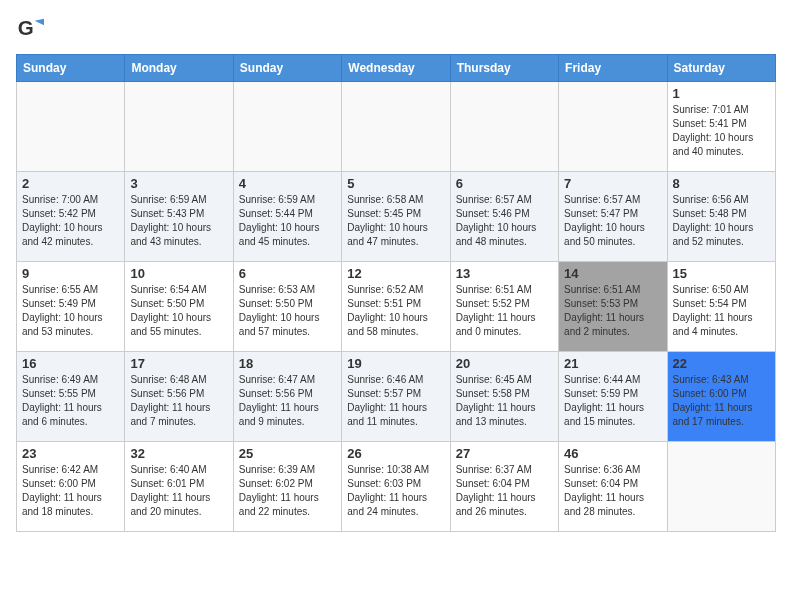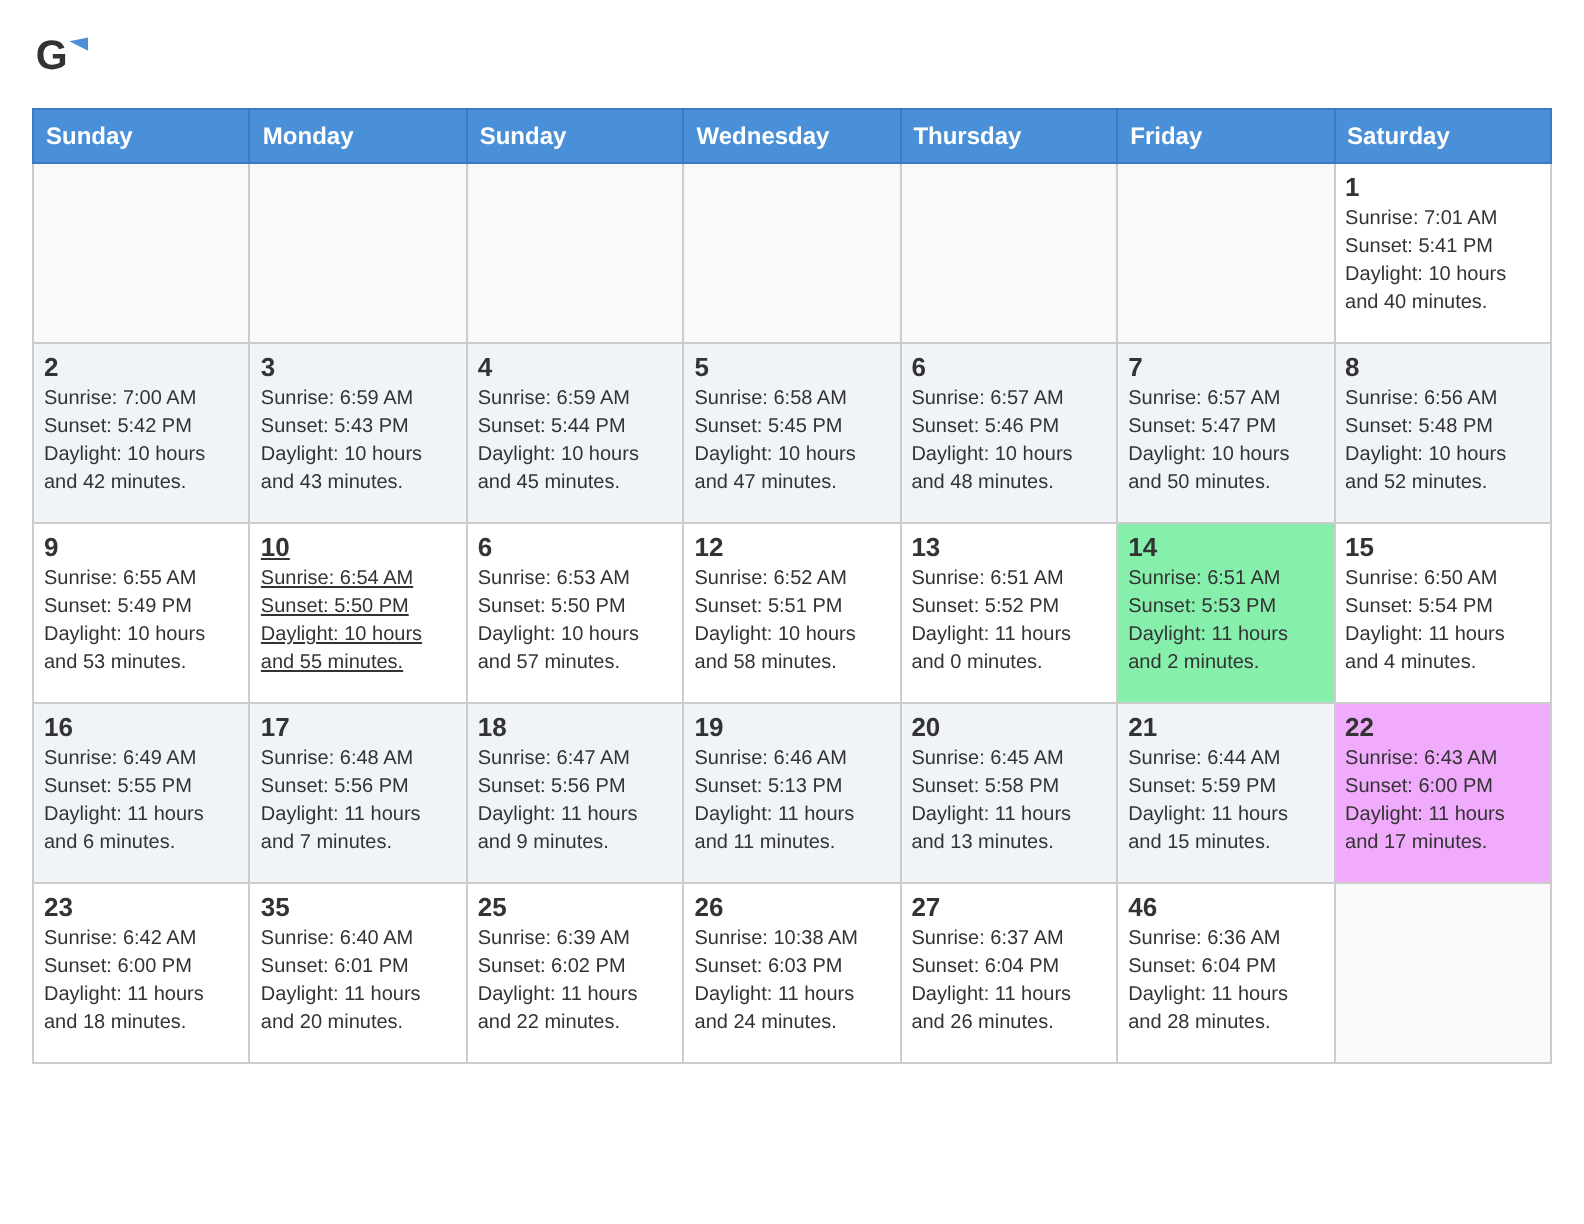--- a/index.html
+++ b/index.html
@@ -162,21 +162,21 @@
 Daylight: 10 hours and 52 minutes.</div>
         </td>
       </tr>
       <tr>
         <td style="background-color: rgb(255, 255, 255);">
           <span class="day-number">9</span>
           <div class="day-info" style="white-space: pre-line;">Sunrise: 6:55 AM
 Sunset: 5:49 PM
 Daylight: 10 hours and 53 minutes.</div>
         </td>
-        <td style="background-color: rgb(255, 255, 255); text-decoration: underline;">
+        <td style="background-color: rgb(255, 255, 255);">
           <span class="day-number">10</span>
           <div class="day-info" style="white-space: pre-line;">Sunrise: 6:54 AM
 Sunset: 5:50 PM
 Daylight: 10 hours and 55 minutes.</div>
         </td>
         <td style="background-color: rgb(255, 255, 255);">
           <span class="day-number">6</span>
           <div class="day-info" style="white-space: pre-line;">Sunrise: 6:53 AM
 Sunset: 5:50 PM
 Daylight: 10 hours and 57 minutes.</div>
@@ -186,21 +186,21 @@
           <div class="day-info" style="white-space: pre-line;">Sunrise: 6:52 AM
 Sunset: 5:51 PM
 Daylight: 10 hours and 58 minutes.</div>
         </td>
         <td style="background-color: rgb(255, 255, 255);">
           <span class="day-number">13</span>
           <div class="day-info" style="white-space: pre-line;">Sunrise: 6:51 AM
 Sunset: 5:52 PM
 Daylight: 11 hours and 0 minutes.</div>
         </td>
-        <td style="background-color: #86efac; margin-top: 16px;">
+        <td style="background-color: #a3a3a3; margin-top: 16px;">
           <span class="day-number">14</span>
           <div class="day-info" style="white-space: pre-line;">Sunrise: 6:51 AM
 Sunset: 5:53 PM
 Daylight: 11 hours and 2 minutes.</div>
         </td>
         <td style="background-color: rgb(255, 255, 255);">
           <span class="day-number">15</span>
           <div class="day-info" style="white-space: pre-line;">Sunrise: 6:50 AM
 Sunset: 5:54 PM
 Daylight: 11 hours and 4 minutes.</div>
@@ -221,51 +221,51 @@
         </td>
         <td style="background-color: rgb(240, 244, 248);">
           <span class="day-number">18</span>
           <div class="day-info" style="white-space: pre-line;">Sunrise: 6:47 AM
 Sunset: 5:56 PM
 Daylight: 11 hours and 9 minutes.</div>
         </td>
         <td style="background-color: rgb(240, 244, 248);">
           <span class="day-number">19</span>
           <div class="day-info" style="white-space: pre-line;">Sunrise: 6:46 AM
-Sunset: 5:13 PM
+Sunset: 5:57 PM
 Daylight: 11 hours and 11 minutes.</div>
         </td>
         <td style="background-color: rgb(240, 244, 248);">
           <span class="day-number">20</span>
           <div class="day-info" style="white-space: pre-line;">Sunrise: 6:45 AM
 Sunset: 5:58 PM
 Daylight: 11 hours and 13 minutes.</div>
         </td>
         <td style="background-color: rgb(240, 244, 248);">
           <span class="day-number">21</span>
           <div class="day-info" style="white-space: pre-line;">Sunrise: 6:44 AM
 Sunset: 5:59 PM
 Daylight: 11 hours and 15 minutes.</div>
         </td>
-        <td style="background-color: #f0abfc;">
+        <td style="background-color: #3b82f6;">
           <span class="day-number">22</span>
           <div class="day-info" style="white-space: pre-line;">Sunrise: 6:43 AM
 Sunset: 6:00 PM
 Daylight: 11 hours and 17 minutes.</div>
         </td>
       </tr>
       <tr>
         <td style="background-color: rgb(255, 255, 255);">
           <span class="day-number">23</span>
           <div class="day-info" style="white-space: pre-line;">Sunrise: 6:42 AM
 Sunset: 6:00 PM
 Daylight: 11 hours and 18 minutes.</div>
         </td>
         <td style="background-color: rgb(255, 255, 255);">
-          <span class="day-number">35</span>
+          <span class="day-number">32</span>
           <div class="day-info" style="white-space: pre-line;">Sunrise: 6:40 AM
 Sunset: 6:01 PM
 Daylight: 11 hours and 20 minutes.</div>
         </td>
         <td style="background-color: rgb(255, 255, 255);">
           <span class="day-number">25</span>
           <div class="day-info" style="white-space: pre-line;">Sunrise: 6:39 AM
 Sunset: 6:02 PM
 Daylight: 11 hours and 22 minutes.</div>
         </td>

